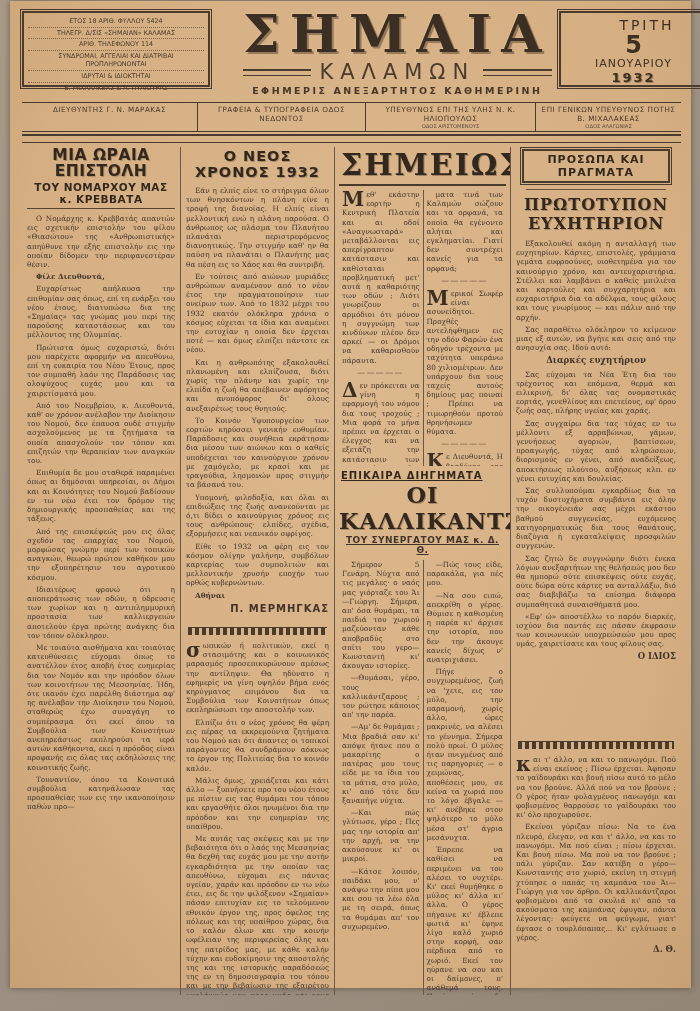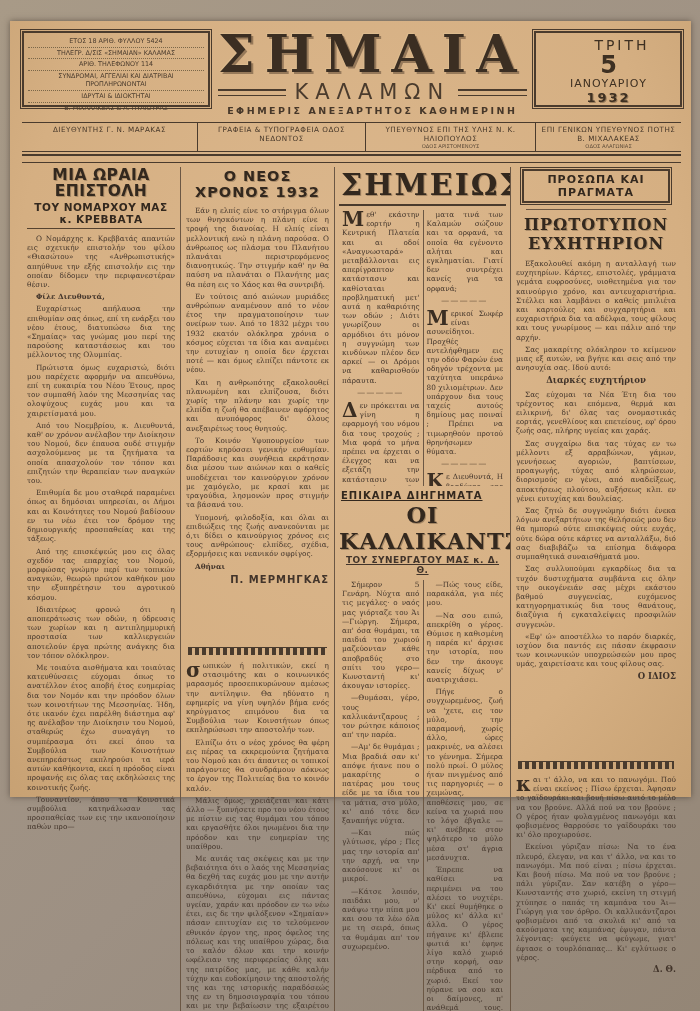--- a/index.html
+++ b/index.html
@@ -1,33 +1,33 @@
 <!DOCTYPE html>
 <html><head>
 <meta charset="utf-8">
 <style>
   html,body{margin:0;padding:0;}
   body{width:700px;height:1011px;background:#9d9083;overflow:hidden;
        font-family:"DejaVu Serif",serif;}
   .scan{position:relative;width:700px;height:1011px;
         background:linear-gradient(135deg,#a89a87 0%,#9d9083 60%,#948676 100%);}
-  .page{position:absolute;left:10px;top:21px;width:681px;height:776px;
+  .page{position:absolute;left:10px;top:1px;width:681px;height:987px;
         background:
           radial-gradient(ellipse at 50% 40%, #dcb88e 0%, #d5af82 70%, #c7a173 100%);
         box-shadow:0 0 6px rgba(40,30,20,.5);
         color:#42342a;box-sizing:border-box;padding:8px 10px 6px 12px;}
 
   
   .masthead{display:grid;grid-template-columns:188px 1fr 148px;column-gap:8px;height:90px;}
   .infobox{border:2px solid #4a3b2d;outline:1px solid #4a3b2d;outline-offset:1px;
            margin-top:2px;padding:3px 4px;font-size:6.4px;line-height:8.6px;text-align:center;
            font-family:"DejaVu Sans",sans-serif;color:#4a3b2d;height:76px;box-sizing:border-box;}
   .infobox .ln{border-bottom:1px dotted #7a6749;padding:1px 0;}
   .infobox .ln:last-child{border-bottom:none;}
-  .mast-center{text-align:center;}
+  .mast-center{text-align:center;margin-left:25px;}
   .mast-title{font-family:"DejaVu Serif",serif;font-weight:bold;font-size:52px;line-height:50px;
               letter-spacing:10px;color:#3b2e22;
               text-shadow:2px 2px 0 rgba(70,52,35,.45), -1px -1px 0 rgba(225,195,150,.5);}
   .mast-sub{display:flex;align-items:center;gap:8px;margin-top:1px;}
   .mast-sub:before,.mast-sub:after{content:"";flex:1;height:4px;
         border-top:2px solid #4a3b2d;border-bottom:1px solid #4a3b2d;}
   .mast-sub span{font-size:21px;letter-spacing:7px;color:#4a3b2d;font-family:"DejaVu Sans",sans-serif;}
   .mast-tag{font-size:9.5px;letter-spacing:2.5px;font-weight:bold;color:#463729;
             font-family:"DejaVu Sans",sans-serif;margin-top:1px;}
   .datebox{border:2px solid #4a3b2d;outline:1px solid #4a3b2d;outline-offset:1px;margin-top:2px;
@@ -154,39 +154,40 @@
 
     <div class="sheet">
 
       <div class="col">
         <div class="h-letter">ΜΙΑ ΩΡΑΙΑ ΕΠΙΣΤΟΛΗ</div>
         <div class="h-letter-sub">ΤΟΥ ΝΟΜΑΡΧΟΥ ΜΑΣ κ. ΚΡΕΒΒΑΤΑ</div>
         <div>
             <p class="para">Ο Νομάρχης κ. Κρεββατάς απαντών εις σχετικήν επιστολήν του φίλου «Θιασώτου» της «Ανθρωπιστικής» απηύθυνε την εξής επιστολήν εις την οποίαν δίδομεν την περιφανεστέραν θέσιν.</p>
             <p class="para salut">Φίλε Διευθυντά,</p>
             <p class="para">Ευχαρίστως απήλαυσα την επιθυμίαν σας όπως, επί τη ενάρξει του νέου έτους, διατυπώσω δια της «Σημαίας» τας γνώμας μου περί της παρούσης καταστάσεως και του μέλλοντος της Ολυμπίας.</p>
-            <p class="para">Πρώτιστα όμως ευχαριστώ, διότι μου παρέχετε αφορμήν να απευθύνω, επί τη ευκαιρία του Νέου Έτους, προς τον συμπαθή λαόν της Μεσσηνίας τας ολοψύχους ευχάς μου και τα χαιρετίσματά μου.</p>
+            <p class="para">Πρώτιστα όμως ευχαριστώ, διότι μου παρέχετε αφορμήν να απευθύνω, επί τη ευκαιρία του Νέου Έτους, προς τον συμπαθή λαόν της Παράδοσις τας ολοψύχους ευχάς μου και τα χαιρετίσματά μου.</p>
             <p class="para">Από του Νοεμβρίου, κ. Διευθυντά, καθ' ον χρόνον ανέλαβον την Διοίκησιν του Νομού, δεν έπαυσα ουδέ στιγμήν ασχολούμενος με τα ζητήματα τα οποία απασχολούν τον τόπον και επιζητών την θεραπείαν των αναγκών του.</p>
             <p class="para">Επιθυμία δε μου σταθερά παραμένει όπως αι δημόσιαι υπηρεσίαι, οι Δήμοι και αι Κοινότητες του Νομού βαδίσουν εν τω νέω έτει τον δρόμον της δημιουργικής προσπαθείας και της τάξεως.</p>
             <p class="para">Από της επισκέψεώς μου εις όλας σχεδόν τας επαρχίας του Νομού, μορφώσας γνώμην περί των τοπικών αναγκών, θεωρώ πρώτον καθήκον μου την εξυπηρέτησιν του αγροτικού κόσμου.</p>
             <p class="para">Ιδιαιτέρως φρονώ ότι η αποπεράτωσις των οδών, η ύδρευσις των χωρίων και η αντιπλημμυρική προστασία των καλλιεργειών αποτελούν έργα πρώτης ανάγκης δια τον τόπον ολόκληρον.</p>
             <p class="para">Με τοιαύτα αισθήματα και τοιαύτας κατευθύνσεις εύχομαι όπως το ανατέλλον έτος αποβή έτος ευημερίας δια τον Νομόν και την πρόοδον όλων των κοινοτήτων της Μεσσηνίας. Ήδη, ότε ικανόν έχει παρέλθη διάστημα αφ' ης ανέλαβον την Διοίκησιν του Νομού, σταθερώς έχω συναγάγη το συμπέρασμα ότι εκεί όπου τα Συμβούλια των Κοινοτήτων ανεπηρεάστως εκπληρούσι τα ιερά αυτών καθήκοντα, εκεί η πρόοδος είναι προφανής εις όλας τας εκδηλώσεις της κοινοτικής ζωής.</p>
             <p class="para">Τουναντίον, όπου τα Κοινοτικά συμβούλια κατηνάλωσαν τας προσπαθείας των εις την ικανοποίησιν παθών προ—</p>
           </div>
       </div>
 
       <div class="col">
         <div class="ny-block">
           <div class="h-ny">Ο ΝΕΟΣ ΧΡΟΝΟΣ 1932</div>
           <div>
               <p class="para">Εάν η ελπίς είνε το στήριγμα όλων των θνησκόντων η πλάνη είνε η τροφή της διανοίας. Η ελπίς είναι μελλοντική ενώ η πλάνη παρούσα. Ο άνθρωπος ως πλάσμα του Πλανήτου πλανάται περιστρεφόμενος διανοητικώς. Την στιγμήν καθ' ην θα παύση να πλανάται ο Πλανήτης μας θα πέση εις το Χάος και θα συντριβή.</p>
               <p class="para">Εν τούτοις από αιώνων μυριάδες ανθρώπων αναμένουν από το νέον έτος την πραγματοποίησιν των ονείρων των. Από το 1832 μέχρι του 1932 εκατόν ολόκληρα χρόνια ο κόσμος εύχεται τα ίδια και αναμένει την ευτυχίαν η οποία δεν έρχεται ποτέ — και όμως ελπίζει πάντοτε εκ νέου.</p>
               <p class="para">Και η ανθρωπότης εξακολουθεί πλανωμένη και ελπίζουσα, διότι χωρίς την πλάνην και χωρίς την ελπίδα η ζωή θα απέβαινεν αφόρητος και ανυπόφορος δι' όλους ανεξαιρέτως τους θνητούς.</p>
               <p class="para">Το Κοινόν Υφυπουργείον των εορτών κηρύσσει γενικήν ευθυμίαν. Παράδοσις και συνήθεια εκράτησαν δια μέσου των αιώνων και ο καθείς υποδέχεται τον καινούργιον χρόνον με χαμόγελο, με κρασί και με τραγούδια, λησμονών προς στιγμήν τα βάσανά του.</p>
               <p class="para">Υπομονή, φιλοδοξία, και όλαι αι επιδιώξεις της ζωής ανανεούνται με ό,τι δίδει ο καινούργιος χρόνος εις τους ανθρώπους· ελπίδες, σχέδια, εξορμήσεις και νεανικόν σφρίγος.</p>
+              <p class="para">Είθε το 1932 να φέρη εις τον κόσμον ολίγην γαλήνην, συμβόλων καρτερίας των συμπολιτών και μελλοντικήν χρυσήν εποχήν των ορθώς κυβερνώντων.</p>
               <p class="para salut">Αθήναι</p>
             </div>
           <p class="para sig">Π. ΜΕΡΜΗΓΚΑΣ</p>
         </div>
         <div class="ornament"></div>
         <div>
             <p class="para lead">σωπικών ή πολιτικών, εκεί η στασιμότης και ο κοινωνικός μαρασμός προσεπικυρώνουν αμέσως την αντίληψιν. Θα ηδύνατο η εφημερίς να γίνη υψηλόν βήμα ενός κηρύγματος επιμόνου δια τα Συμβούλια των Κοινοτήτων όπως εκπληρώσωσι την αποστολήν των.</p>
             <p class="para">Ελπίζω ότι ο νέος χρόνος θα φέρη εις πέρας τα εκκρεμούντα ζητήματα του Νομού και ότι άπαντες οι τοπικοί παράγοντες θα συνδράμουν αόκνως το έργον της Πολιτείας δια το κοινόν καλόν.</p>
             <p class="para">Μάλις όμως, χρειάζεται και κάτι άλλο — ξυπνήσετε προ του νέου έτους με πίστιν εις τας θυμάμαι του τόπου και εργασθήτε όλοι ηνωμένοι δια την πρόοδον και την ευημερίαν της υπαίθρου.</p>
             <p class="para">Με αυτάς τας σκέψεις και με την βεβαιότητα ότι ο λαός της Μεσσηνίας θα δεχθή τας ευχάς μου με την αυτήν εγκαρδιότητα με την οποίαν τας απευθύνω, εύχομαι εις πάντας υγείαν, χαράν και πρόοδον εν τω νέω έτει, εις δε την φιλόξενον «Σημαίαν» πάσαν επιτυχίαν εις το τελούμενον εθνικόν έργον της, προς όφελος της πόλεως και της υπαίθρου χώρας, δια το καλόν όλων και την κοινήν ωφέλειαν της περιφερείας όλης και της πατρίδος μας, με κάθε καλήν τύχην και ευδοκίμησιν της αποστολής της και της ιστορικής παραδόσεώς της εν τη δημοσιογραφία του τόπου και με την βεβαίωσιν της εξαιρέτου υπολήψεώς μου προς υμάς και τους συνεργάτας σας δια την προσπάθειάν σας υπέρ των κοινών και την εξυπηρέτησιν των συμφερόντων του Νομού και της πόλεως των Καλαμών, ην τόσον αγαπώμεν όλοι και δια την οποίαν εργαζόμεθα νυχθημερόν άπαντες ανεξαιρέτως μετά ζήλου και αυταπαρνήσεως εις τας δυσκόλους ταύτας ημέρας, αναμένοντες το αίσιον μέλλον της θέσεως.</p>
@@ -232,26 +233,26 @@
         </div>
       </div>
 
       <div class="col col4">
         <div class="prosopa-block">
           <div class="prosopa-box">ΠΡΟΣΩΠΑ ΚΑΙ ΠΡΑΓΜΑΤΑ</div>
           <div class="prosopa-rule"></div>
           <div class="h-prosopa">ΠΡΩΤΟΤΥΠΟΝ ΕΥΧΗΤΗΡΙΟΝ</div>
           <div>
               <p class="para">Εξακολουθεί ακόμη η ανταλλαγή των ευχητηρίων. Κάρτες, επιστολές, γράμματα γεμάτα ευφροσύνες, υιοθετημένα για τον καινούργιο χρόνο, και αντευχαριστήρια. Στέλλει και λαμβάνει ο καθείς μπιλιέτα και καρτούλες και συγχαρητήρια και ευχαριστήρια δια τα αδέλφια, τους φίλους και τους γνωρίμους — και πάλιν από την αρχήν.</p>
-              <p class="para">Σας μακαρίτης ολόκληρον το κείμενον μιας εξ αυτών, να βγήτε και σεις από την ανησυχία σας. Ιδού αυτό:</p>
+              <p class="para">Σας παραθέτω ολόκληρον το κείμενον μιας εξ αυτών, να βγήτε και σεις από την ανησυχία σας. Ιδού αυτό:</p>
               <p class="para sub">Διαρκές ευχητήριον</p>
               <p class="para">Σας εύχομαι τα Νέα Έτη δια του τρέχοντος και επόμενα, θερμά και ειλικρινή, δι' όλας τας ονομαστικάς εορτάς, γενεθλίους και επετείους, εφ' όρου ζωής σας, πλήρης υγείας και χαράς.</p>
               <p class="para">Σας συγχαίρω δια τας τύχας εν τω μέλλοντι εξ αρραβώνων, γάμων, γεννήσεως αγοριών, βαπτίσεων, προαγωγής, τύχας από κληρώσεων, διορισμούς εν γένει, από αναδείξεως, αποκτήσεως πλούτου, αυξήσεως κλπ. εν γένει ευτυχίας και δουλείας.</p>
+              <p class="para">Σας συλλυπούμαι εγκαρδίως δια τα τυχόν δυστυχήματα συμβάντα εις όλην την οικογένειάν σας μέχρι εκάστου βαθμού συγγενείας, ευχόμενος κατηγορηματικώς δια τους θανάτους, διαζύγια ή εγκαταλείψεις προσφιλών συγγενών.</p>
               <p class="para">Σας ζητώ δε συγγνώμην διότι ένεκα λόγων ανεξαρτήτων της θελήσεώς μου δεν θα ημπορώ ούτε επισκέψεις ούτε ευχάς, ούτε δώρα ούτε κάρτες να ανταλλάξω, διό σας διαβιβάζω τα επίσημα διάφορα συμπαθητικά συναισθήματά μου.</p>
-              <p class="para">Σας συλλυπούμαι εγκαρδίως δια τα τυχόν δυστυχήματα συμβάντα εις όλην την οικογένειάν σας μέχρι εκάστου βαθμού συγγενείας, ευχόμενος κατηγορηματικώς δια τους θανάτους, διαζύγια ή εγκαταλείψεις προσφιλών συγγενών.</p>
               <p class="para">«Εφ' ώ» αποστέλλω το παρόν διαρκές, ισχύον δια παντός εις πάσαν έκφρασιν των κοινωνικών υποχρεώσεών μου προς υμάς, χαιρετίσατε και τους φίλους σας.</p>
             </div>
           <p class="para sigr">Ο ΙΔΙΟΣ</p>
         </div>
         <div class="ornament"></div>
         <div>
             <p class="para lead">και τ' άλλο, να και το πανωγόμι. Πού είναι εκείνος ; Πίσω έρχεται. Άφησαν το γαϊδουράκι και βουή πίσω αυτό το μέλο να τον βρούνε. Αλλά πού να τον βρούνε ; Ο γέρος ήταν φυλαγμένος πανωγόμι και φοβισμένος θαρρούσε το γαϊδουράκι του κι' όλο προχωρούσε.</p>
             <p class="para">Εκείνοι γύριζαν πίσω: Να το ένα πλευρό, έλεγαν, να και τ' άλλο, να και το πανωγόμι. Μα πού είναι ; πίσω έρχεται. Και βουή πίσω. Μα πού να τον βρούνε ; πάλι γύριζαν. Σαν κατέβη ο γέρο—Κωνσταντής στο χωριό, εκείνη τη στιγμή χτύπησε ο παπάς τη καμπάνα του Άι—Γιώργη για τον όρθρο. Οι καλλικάντζαροι φοβισμένοι από τα σκυλιά κι' από τα ακούσματα της καμπάνας έφυγαν, πάντα λέγοντας: φεύγετε να φεύγωμε, γιατ' έφτασε ο τουρλόπαπας... Κι' εγλύτωσε ο γέρος.</p>
           </div>
         <p class="para sigr">Δ. Θ.</p>

